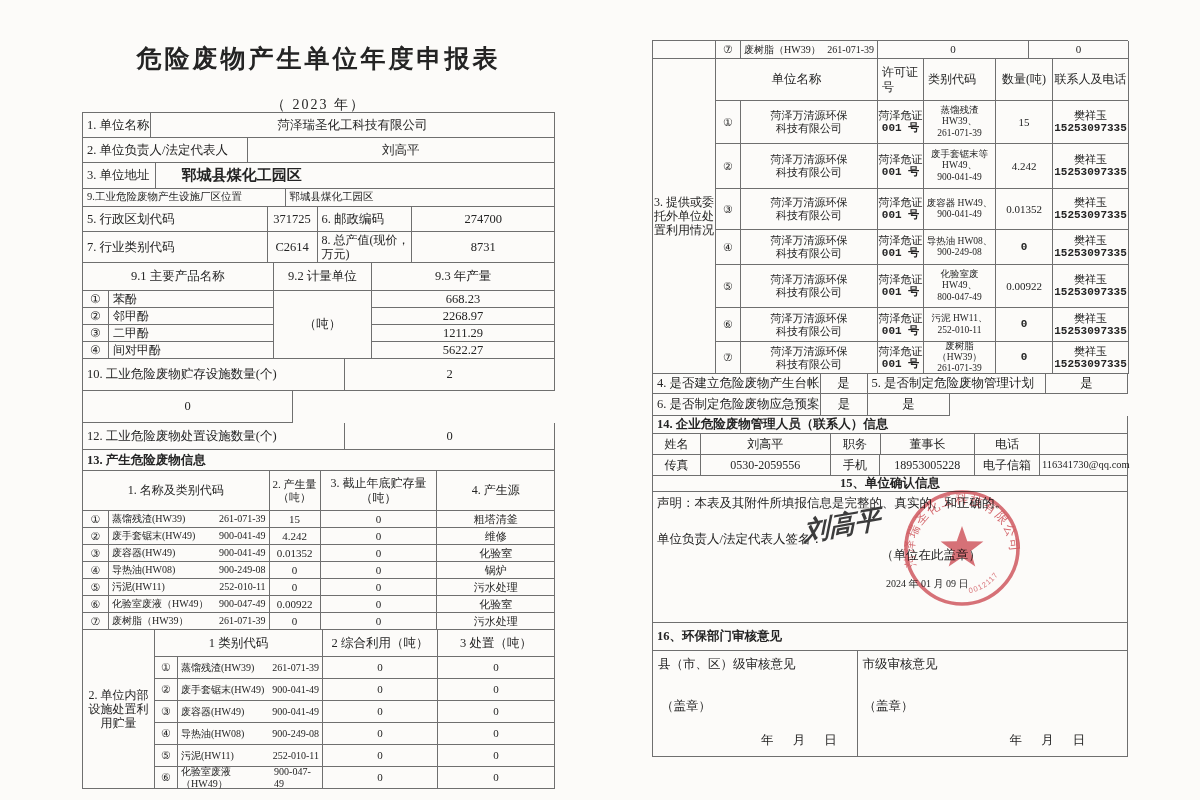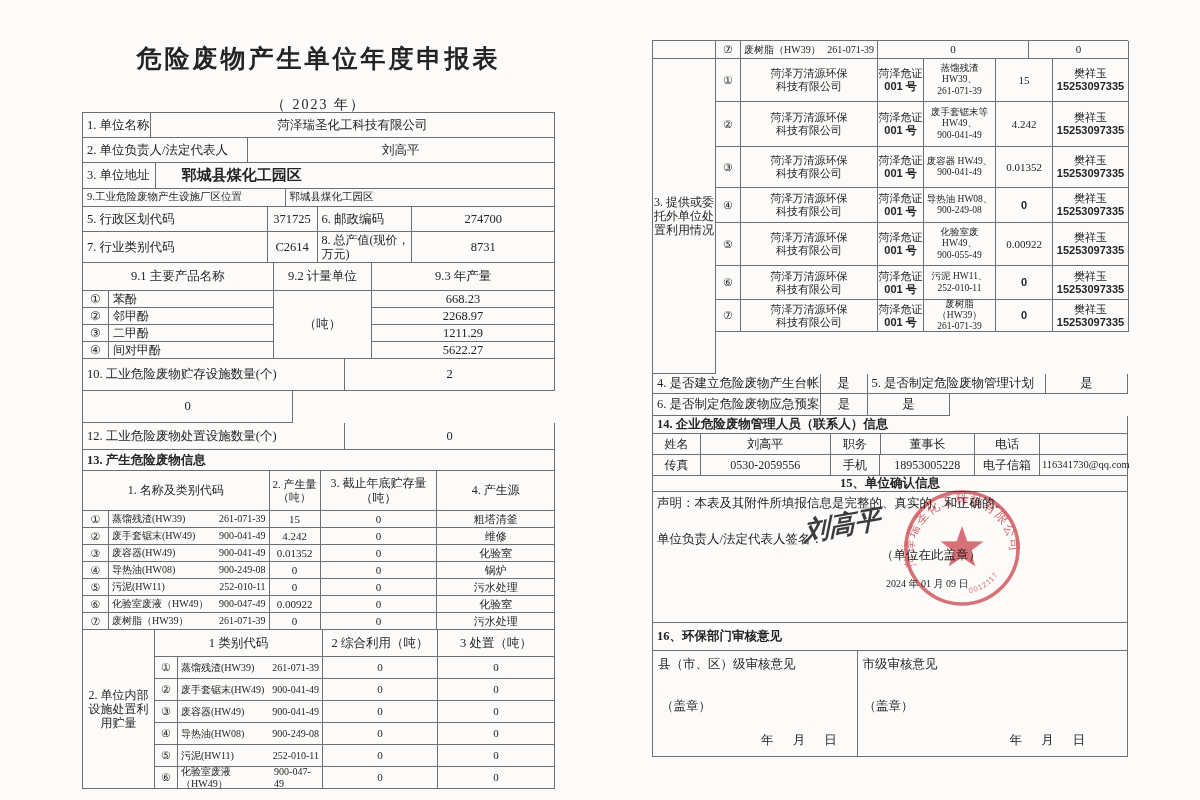--- a/index.html
+++ b/index.html
@@ -17,21 +17,21 @@
      font-size:12.5px;line-height:1.18;}
   .l{justify-content:flex-start;text-align:left;padding-left:4px;}
   .bold{font-weight:bold;}
   .pre{white-space:pre-line;}
   .sm{font-size:10.5px;}
   .xs{font-size:9.5px;}
   .f11{font-size:11px;}
   .f12{font-size:12px;}
   .big{font-size:15px;}
   .split{justify-content:space-between;padding:0 3px;font-size:10px;text-align:left;}
-  .sans{font-family:Liberation Sans, sans-serif;}
+  .sans{font-family:Liberation Mono, monospace;}
   .rel{position:relative;overflow:visible;}
   .abs{position:absolute;}
   .sig{position:absolute;left:150px;top:18px;font-size:26px;font-style:italic;font-weight:bold;
        color:#3c3c3c;transform:rotate(-10deg) skewX(-8deg);font-family:"DejaVu Sans",sans-serif;}
   .stamp{position:absolute;left:247px;top:-6px;width:124px;height:124px;opacity:.82;mix-blend-mode:multiply;}
   .ymd{letter-spacing:1px;word-spacing:14px;}
 </style>
 </head>
 <body>
 
@@ -280,20 +280,28 @@
         <div class="row" style="height:18px">
           <div class="c f11" style="width:25px">⑦</div>
           <div class="c split" style="width:137px">
               <span>废树脂（HW39）</span>
               <span>261-071-39</span>
             </div>
           <div class="c f11" style="width:151px">0</div>
           <div class="c f11" style="width:100px">0</div>
         </div>
 
+        <div class="row" style="height:42px">
+          <div class="c" style="width:162px">单位名称</div>
+          <div class="c pre l f12" style="width:46px">许可证
+号</div>
+          <div class="c l f12" style="width:72px">类别代码</div>
+          <div class="c f12" style="width:57px;padding:0">数量(吨)</div>
+          <div class="c f12" style="width:76px;padding:0">联系人及电话</div>
+        </div>
 
         <div class="row" style="height:43px">
           <div class="c f11" style="width:25px">①</div>
           <div class="c pre f11" style="width:137px">菏泽万清源环保
 科技有限公司</div>
           <div class="c" style="width:46px;flex-direction:column">
               <span class="f11">菏泽危证</span>
               <span class="f11 sans bold">001 号</span>
             </div>
           <div class="c pre xs" style="width:72px">蒸馏残渣
@@ -357,21 +365,21 @@
         <div class="row" style="height:43px">
           <div class="c f11" style="width:25px">⑤</div>
           <div class="c pre f11" style="width:137px">菏泽万清源环保
 科技有限公司</div>
           <div class="c" style="width:46px;flex-direction:column">
               <span class="f11">菏泽危证</span>
               <span class="f11 sans bold">001 号</span>
             </div>
           <div class="c pre xs" style="width:72px">化验室废
 HW49、
-900-055-49</div>
+800-047-49</div>
           <div class="c f11" style="width:57px">0.00922</div>
           <div class="c" style="width:76px;flex-direction:column">
               <span class="f11">樊祥玉</span>
               <span class="f11 sans bold">15253097335</span>
             </div>
         </div>
         <div class="row" style="height:34px">
           <div class="c f11" style="width:25px">⑥</div>
           <div class="c pre f11" style="width:137px">菏泽万清源环保
 科技有限公司</div>

